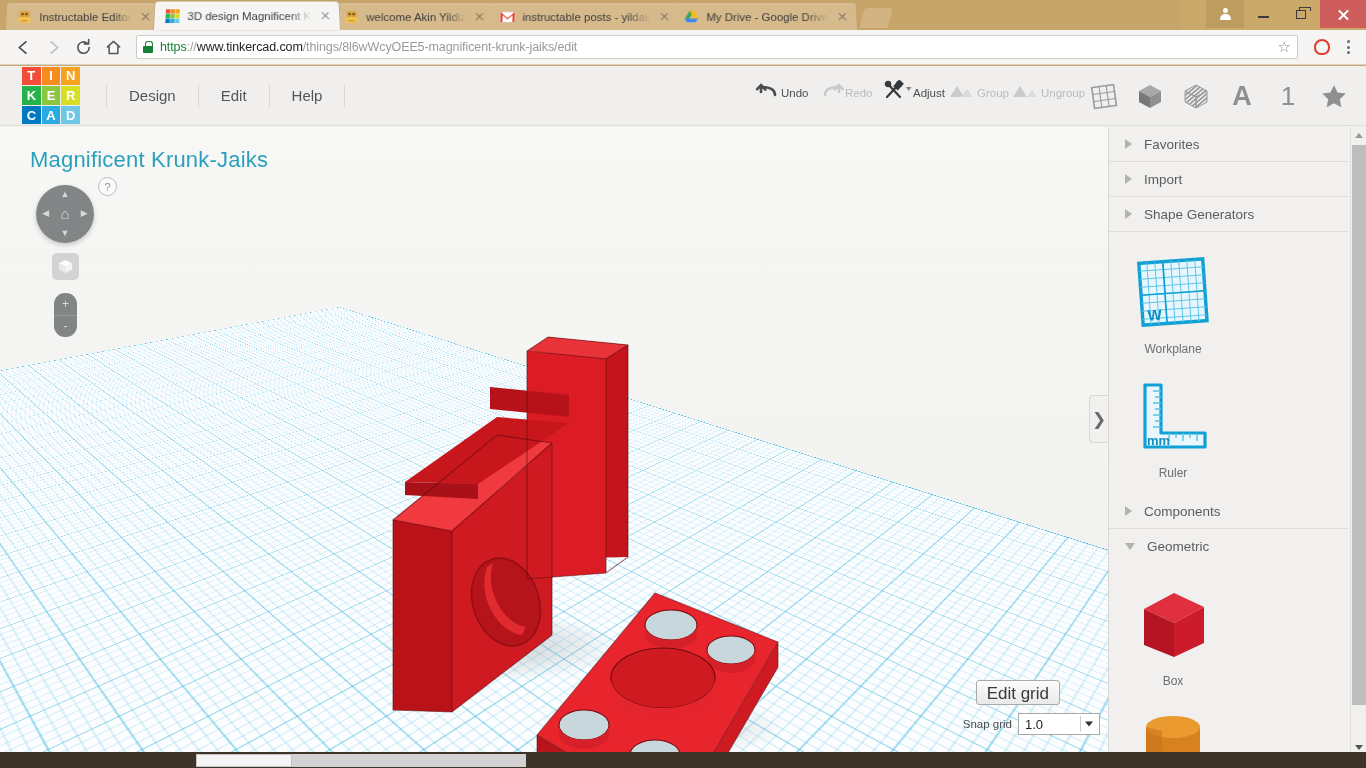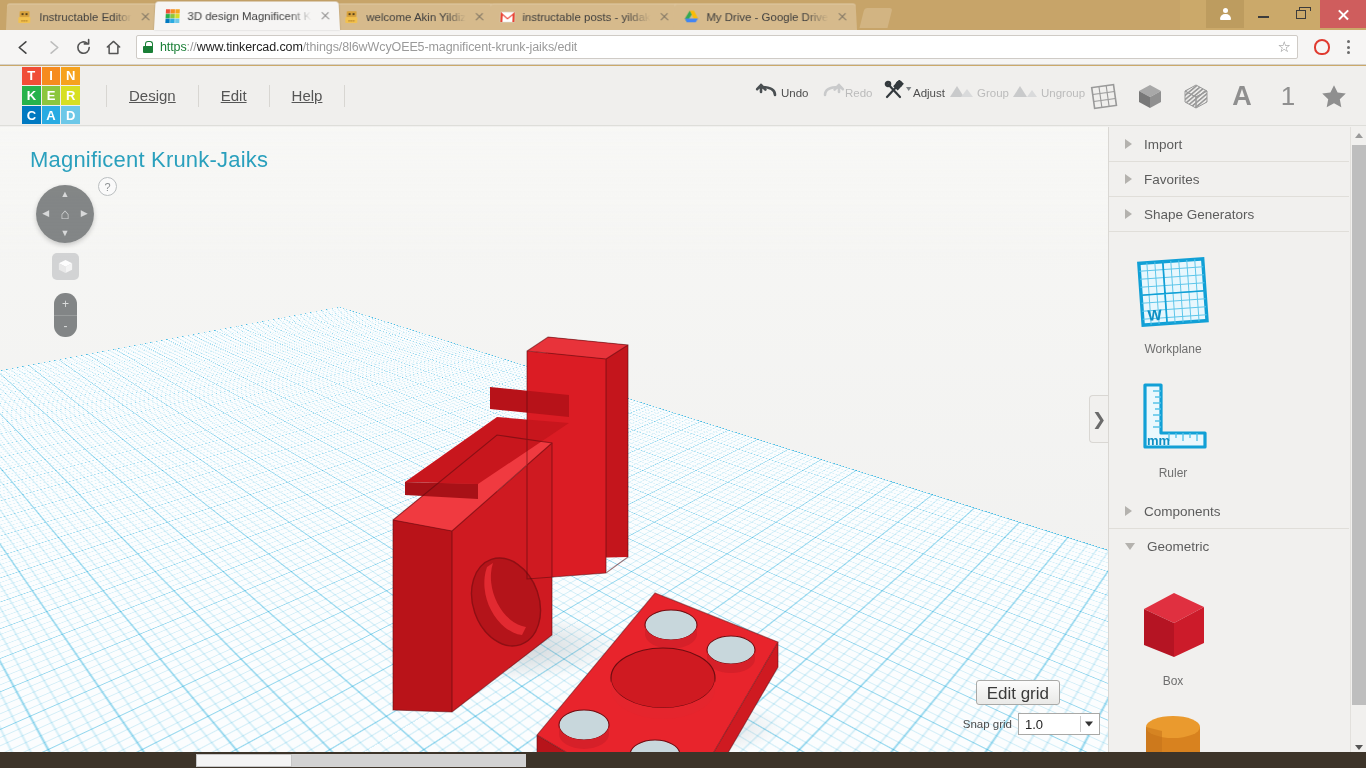--- a/index.html
+++ b/index.html
@@ -219,21 +219,20 @@
     color: #fff; font-size: 13px; font-weight: bold;
     font-family: "Liberation Sans", sans-serif;
   }
 
   .menu-items { display: flex; align-items: center; margin-left: 26px; height: 30px; }
   .menu-item {
     padding: 0 22px;
     font-size: 15px; color: #555;
     border-right: 1px solid #d8d6d2;
     line-height: 22px;
-    text-decoration: underline;
   }
   .menu-item:first-child { border-left: 1px solid #d8d6d2; }
 
   .tool-group {
     position: absolute;
     left: 755px; top: 8px;
     display: flex; align-items: flex-start;
   }
   .tool {
     width: 64px;
@@ -825,25 +824,25 @@
       </div>
 
       <div class="collapse-handle">❯</div>
     </div>
 
     <div class="side-panel">
       <div class="panel-inner">
 
         <div class="section-head">
           <span class="tri closed"></span>
-          <span>Import</span>
+          <span>Favorites</span>
         </div>
         <div class="section-head">
           <span class="tri closed"></span>
-          <span>Favorites</span>
+          <span>Import</span>
         </div>
         <div class="section-head">
           <span class="tri closed"></span>
           <span>Shape Generators</span>
         </div>
 
 
         <div class="shape-grid">
           <div class="shape-cell">
             <div class="shape-art">

